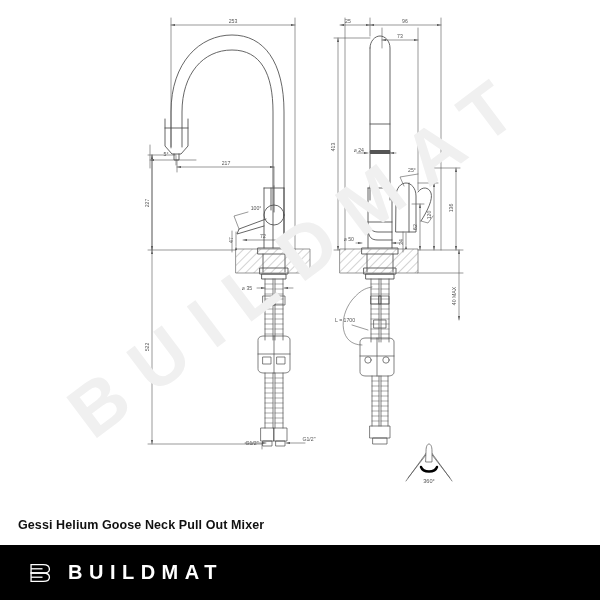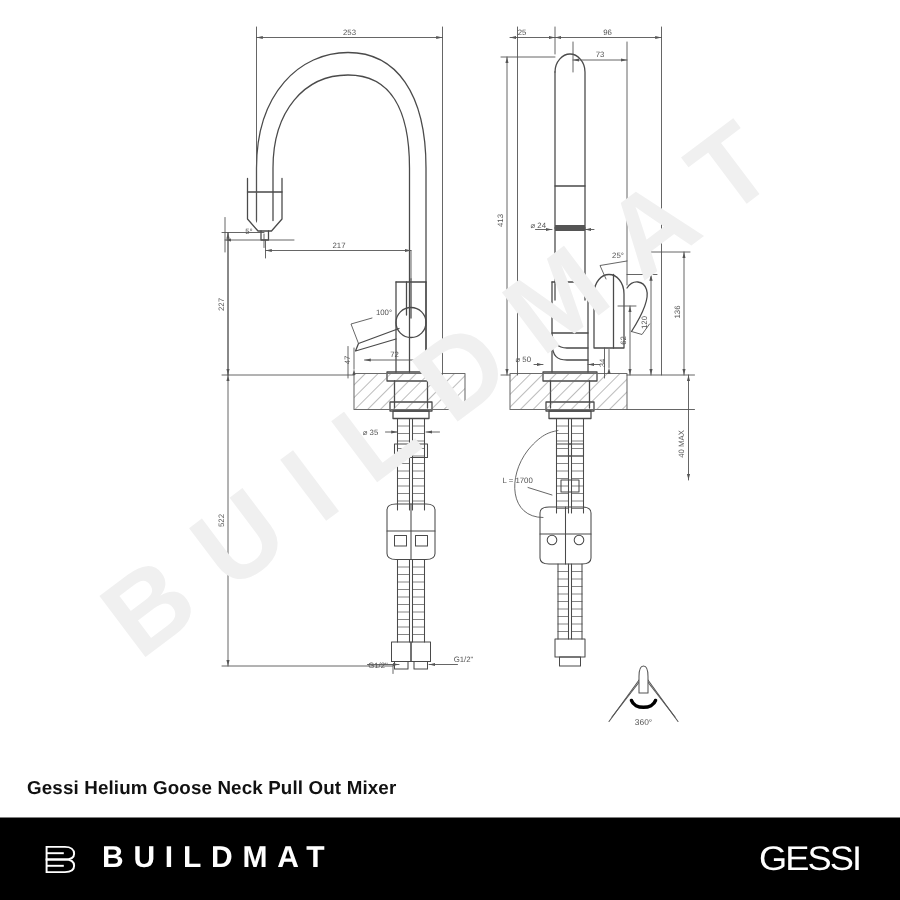--- a/index.html
+++ b/index.html
@@ -473,22 +473,15 @@
       <svg id="buildmat-mark" viewBox="0 0 34 34">
         <g fill="none" stroke="#ffffff" stroke-width="1.7">
           <path d="M4,6 L20,6 C25,6 28,8.5 28,12 C28,15.5 25,17 20,17 L4,17 z"></path>
           <path d="M4,17 L20,17 C25,17 28,19 28,22.5 C28,26 25,28 20,28 L4,28 z"></path>
           <line x1="4" y1="11.5" x2="19" y2="11.5"></line>
           <line x1="4" y1="22.5" x2="19" y2="22.5"></line>
         </g>
       </svg>
       <div id="buildmat-word">BUILDMAT</div>
     </div>
-    <div id="footer-right">
-      <svg id="gessi-logo" viewBox="0 0 120 44">
-        <g fill="#ffffff" font-family="Liberation Sans, sans-serif" font-size="38" font-weight="400">
-          <text x="0" y="34" letter-spacing="-2" transform="scale(1.06 1)">GESSI</text>
-        </g>
-      </svg>
-    </div>
   </div>
 
 </div>
 
 </body></html>

